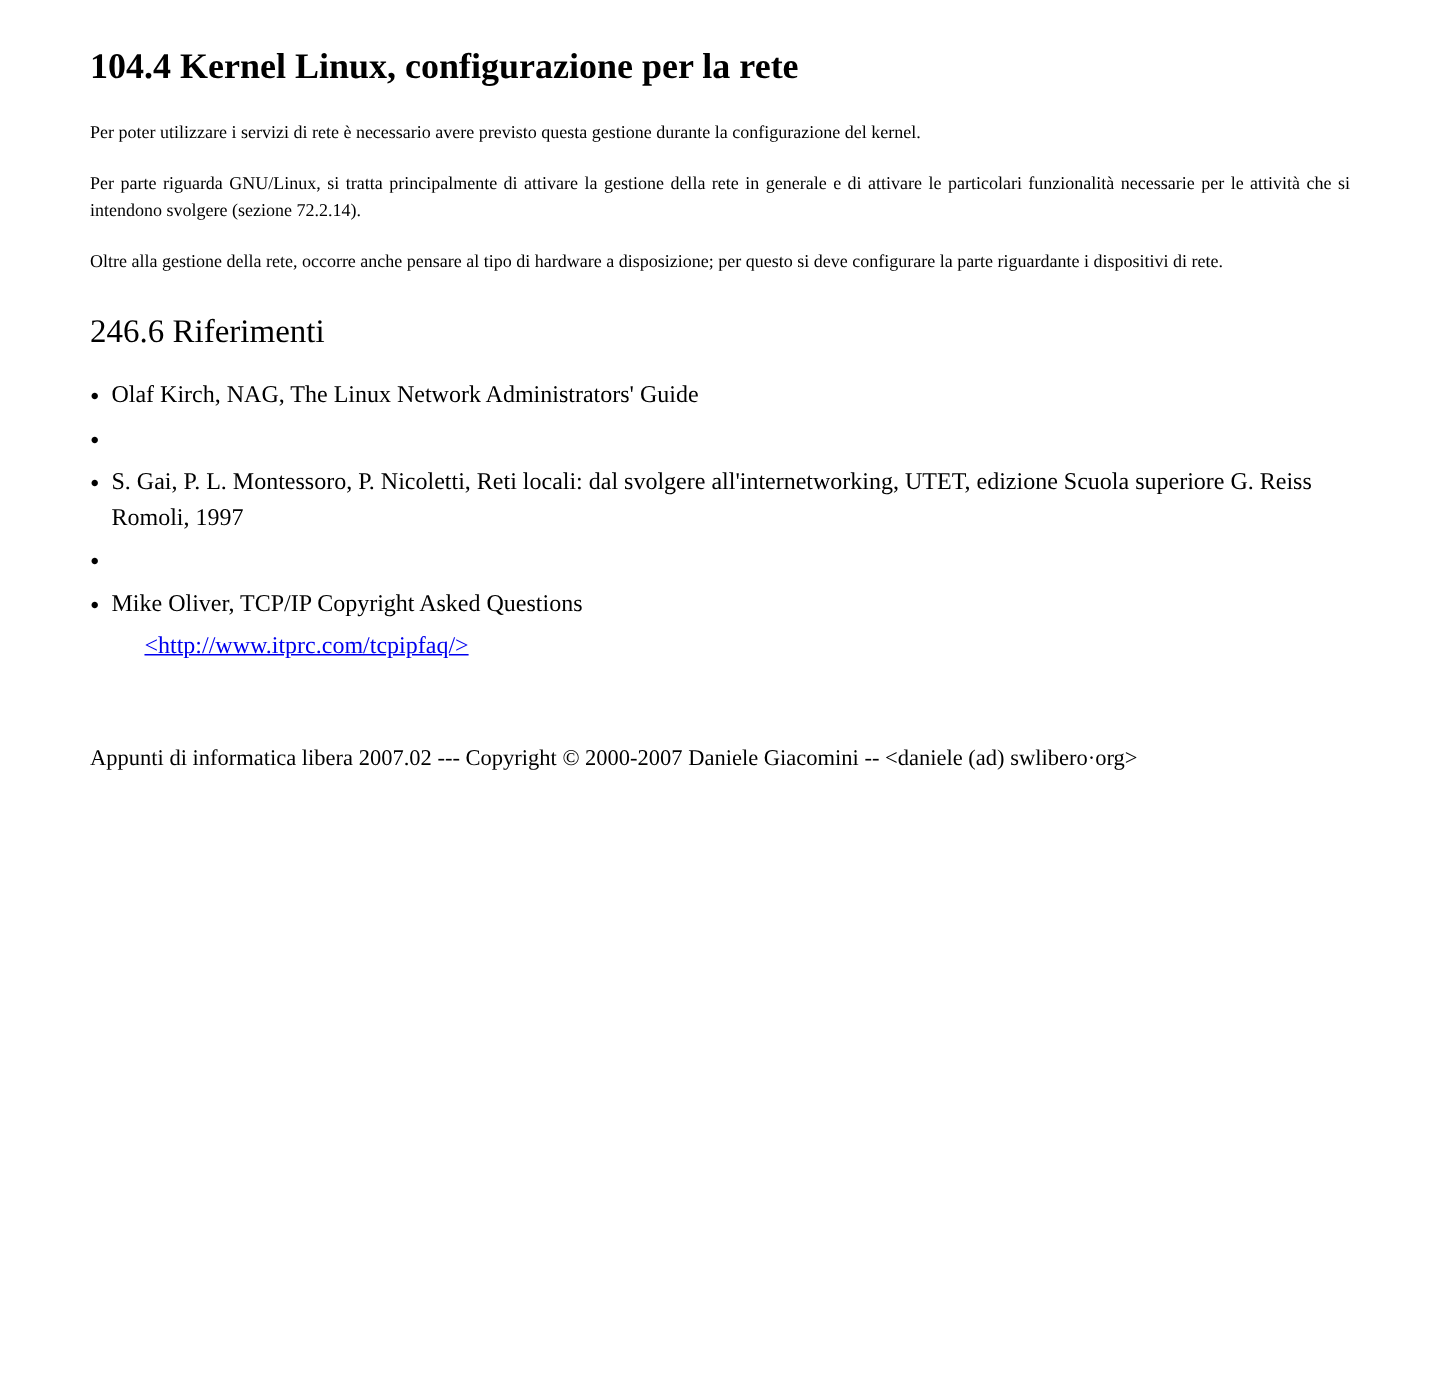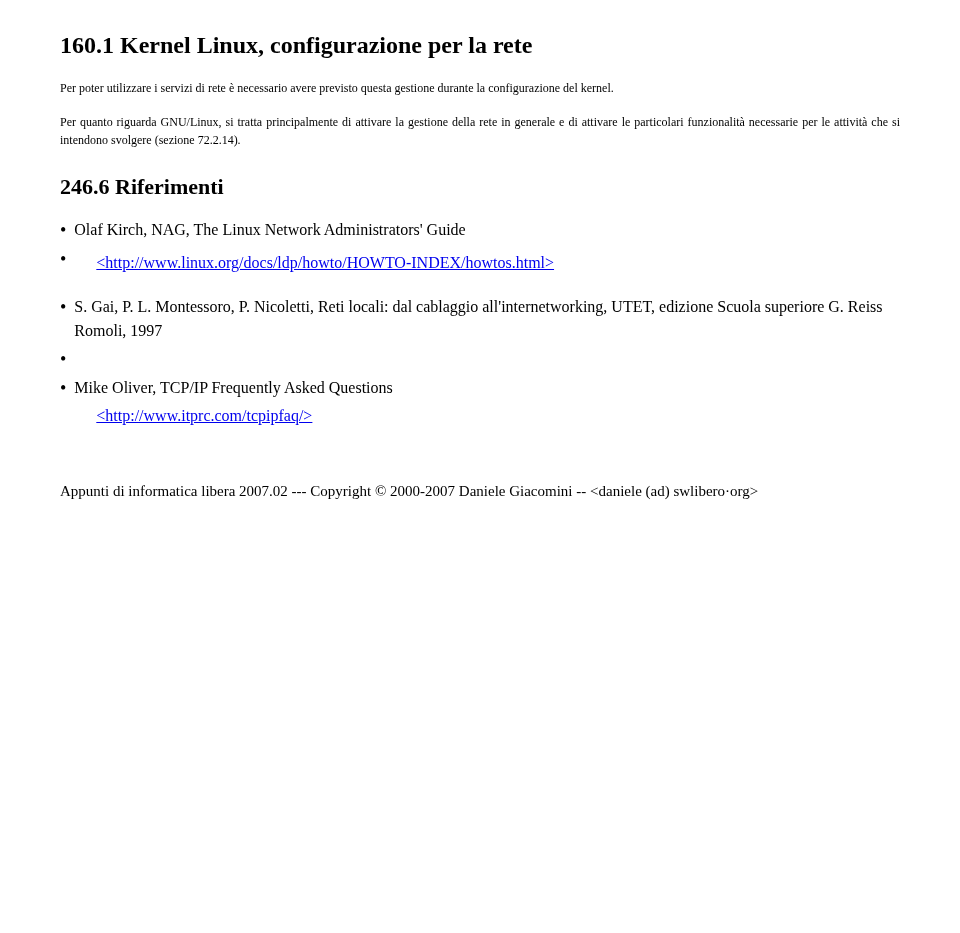--- a/index.html
+++ b/index.html
@@ -24,21 +24,21 @@
 
     h1.section-title {
       font-size: 24px;
       font-weight: bold;
       margin-bottom: 18px;
       line-height: 1.3;
     }
 
     h2.subsection-title {
       font-size: 22px;
-      font-weight: bold;
+      font-weight: normal;
       margin-top: 24px;
       margin-bottom: 16px;
       line-height: 1.3;
     }
 
     p.body-text {
       font-size: 12px;
       margin-bottom: 16px;
       text-align: justify;
     }
@@ -73,64 +73,62 @@
       margin-left: 22px;
       margin-top: 4px;
       margin-bottom: 16px;
     }
   </style>
 </head>
 <body>
 
 <div class="page-container">
 
-  <h1 class="section-title">160.1  Kernel Linux, configurazione per la rete</h1>
+  <h1 class="section-title">104.4  Kernel Linux, configurazione per la rete</h1>
 
   <p class="body-text">Per poter utilizzare i servizi di rete è necessario avere previsto questa gestione durante la configurazione del kernel.</p>
 
-  <p class="body-text">Per quanto riguarda GNU/Linux, si tratta principalmente di attivare la gestione della rete in generale e di attivare le particolari funzionalità necessarie per le attività che si intendono svolgere (sezione 72.2.14).</p>
+  <p class="body-text">Per parte riguarda GNU/Linux, si tratta principalmente di attivare la gestione della rete in generale e di attivare le particolari funzionalità necessarie per le attività che si intendono svolgere (sezione 72.2.14).</p>
 
+  <p class="body-text">Oltre alla gestione della rete, occorre anche pensare al tipo di hardware a disposizione; per questo si deve configurare la parte riguardante i dispositivi di rete.</p>
 
   <h2 class="subsection-title">246.6  Riferimenti</h2>
 
   <div class="refs-section">
 
     <div class="bullet-item">
       <span class="bullet-dot">•</span>
       <div class="bullet-content">
         <span class="ref-main">Olaf Kirch, <span class="italic-title">NAG, The Linux Network Administrators' Guide</span></span>
       </div>
     </div>
 
     <div class="bullet-item">
       <span class="bullet-dot">•</span>
       <div class="bullet-content">
-        <div class="sub-url-block">
-          <a href="#" class="ref-url">&lt;http://www.linux.org/docs/ldp/howto/HOWTO-INDEX/howtos.html&gt;</a>
-        </div>
       </div>
     </div>
 
     <div class="bullet-item">
       <span class="bullet-dot">•</span>
       <div class="bullet-content">
-        <span class="ref-main">S. Gai, P. L. Montessoro, P. Nicoletti, <span class="italic-title">Reti locali: dal cablaggio all'internetworking</span>, UTET, edizione Scuola superiore G. Reiss Romoli, 1997</span>
+        <span class="ref-main">S. Gai, P. L. Montessoro, P. Nicoletti, <span class="italic-title">Reti locali: dal svolgere all'internetworking</span>, UTET, edizione Scuola superiore G. Reiss Romoli, 1997</span>
       </div>
     </div>
 
     <div class="bullet-item">
       <span class="bullet-dot">•</span>
       <div class="bullet-content">
       </div>
     </div>
 
     <div class="bullet-item">
       <span class="bullet-dot">•</span>
       <div class="bullet-content">
-        <span class="ref-main">Mike Oliver, <span class="italic-title">TCP/IP Frequently Asked Questions</span></span>
+        <span class="ref-main">Mike Oliver, <span class="italic-title">TCP/IP Copyright Asked Questions</span></span>
         <div class="sub-url-block">
           <a href="#" class="ref-url">&lt;http://www.itprc.com/tcpipfaq/&gt;</a>
         </div>
       </div>
     </div>
 
   </div>
 
   <p class="footer-text">Appunti di informatica libera 2007.02 --- Copyright © 2000-2007 Daniele Giacomini -- &lt;daniele (ad) swlibero·org&gt;</p>
 

